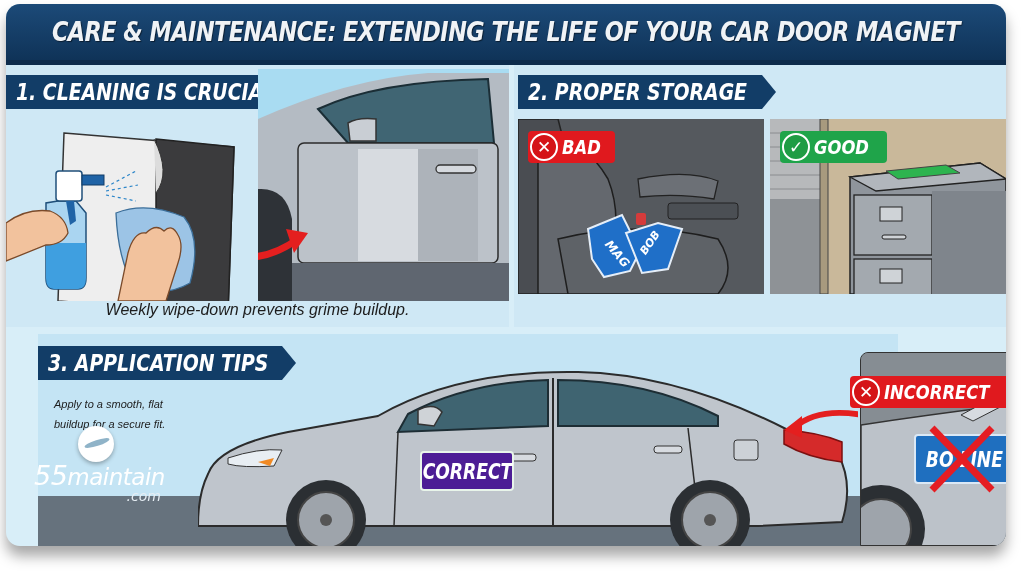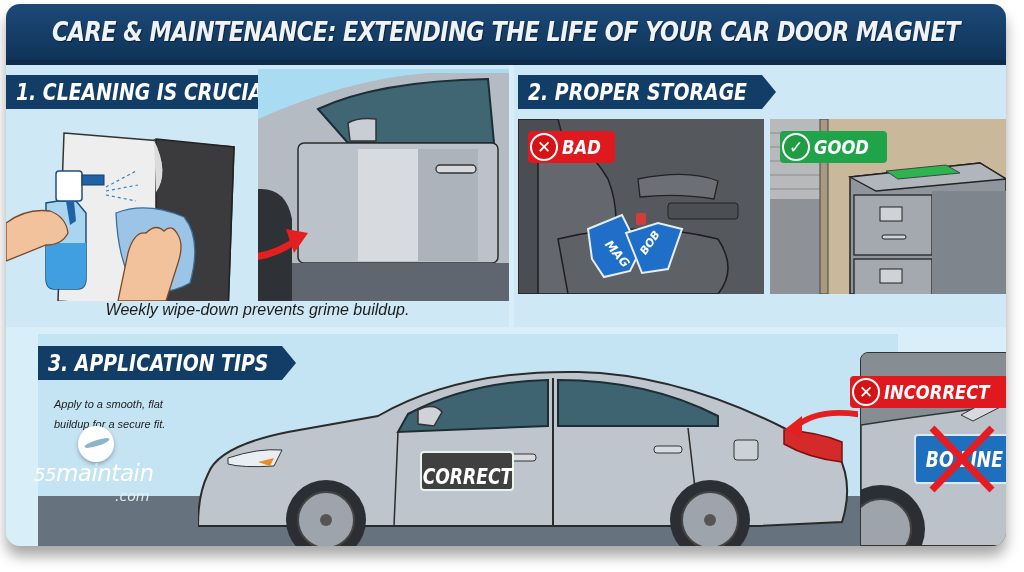--- a/index.html
+++ b/index.html
@@ -66,35 +66,35 @@
   .badge .lbl {
     font-family: "DejaVu Sans", sans-serif; font-weight: bold; color: #fff; font-size: 20px;
     transform: scaleX(0.82); transform-origin: left center; display: inline-block;
   }
   .badge.bad { background: #e0191e; }
   .badge.bad .circle { background: #d51317; }
   .badge.good { background: #1fa44a; }
   .badge.good .circle { background: #1f9c44; }
 
   .sign-correct {
-    position: absolute; background: #404040; border: 2px solid #e8f5ea; border-radius: 4px;
-    display: flex; align-items: flex-end; justify-content: center;
+    position: absolute; background: #4c1d95; border: 2px solid #e8f5ea; border-radius: 4px;
+    display: flex; align-items: center; justify-content: center;
   }
   .sign-correct span, .sign-bline span {
     font-family: "DejaVu Sans", sans-serif; font-weight: bold; color: #fff; font-size: 22px;
     transform: scaleX(0.78); display: inline-block; white-space: nowrap;
   }
   .sign-bline {
     position: absolute; background: #1f6fbf; border: 2px solid #dbe8f5; border-radius: 4px;
     display: flex; align-items: center; justify-content: center;
   }
 
   .logo { position: absolute; left: 28px; top: 456px; }
   .logo .brand { font-family: "DejaVu Sans", sans-serif; color: #fff; font-size: 23px; letter-spacing: -0.5px; }
-  .logo .brand b { font-weight: normal; font-size: 18px; }
+  .logo .brand b { font-weight: normal; font-size: 27px; }
   .logo .dotcom { position: absolute; right: 4px; top: 28px; font-size: 14px; color: #e6eef4; font-family: "DejaVu Sans", sans-serif; }
 </style>
 </head>
 <body>
 
 <div class="card">
 
   <div class="title-bar">
     <span>CARE &amp; MAINTENANCE: EXTENDING THE LIFE OF YOUR CAR DOOR MAGNET</span>
   </div>

